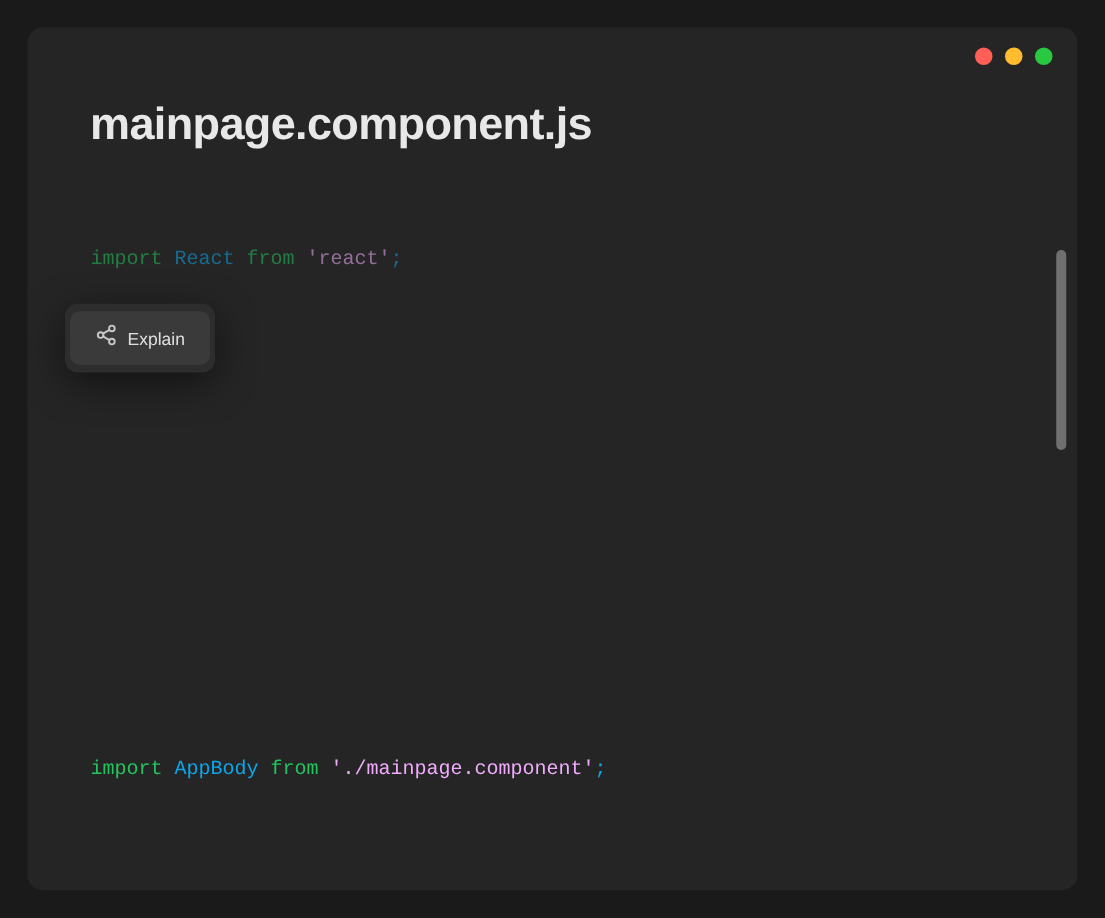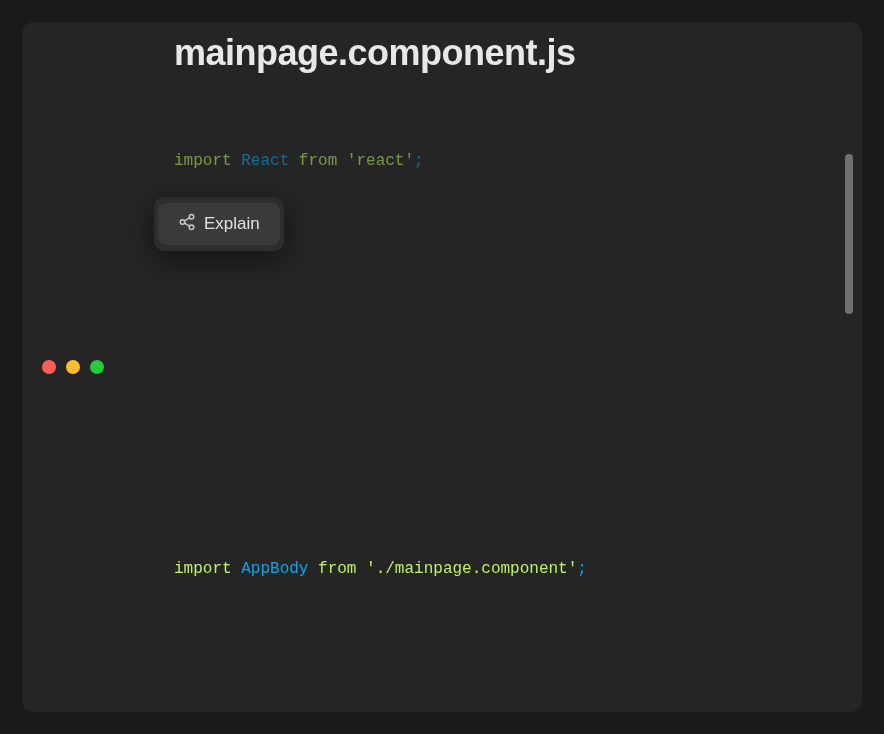--- a/index.html
+++ b/index.html
@@ -15,21 +15,21 @@
     }
 
     .window {
       width: 840px;
       height: 690px;
       background: #252525;
       border-radius: 12px;
       overflow: hidden;
       position: relative;
       display: flex;
-      flex-direction: row;
+      flex-direction: column;
       justify-content: center;
     }
 
     .titlebar {
       display: flex;
       align-items: center;
       justify-content: flex-end;
       padding: 16px 20px;
       flex-shrink: 0;
     }
@@ -115,21 +115,21 @@
     }
 
     .context-btn {
       display: flex;
       align-items: center;
       gap: 8px;
       padding: 10px 20px;
       border-radius: 8px;
       cursor: pointer;
       color: #e0e0e0;
-      font-size: 17px;
+      font-size: 14px;
       font-weight: 500;
       background: transparent;
       border: none;
       white-space: nowrap;
       transition: background 0.15s;
     }
 
     .context-btn.active {
       background: #3a3a3a;
     }
@@ -146,22 +146,22 @@
       line-height: 1.7;
       white-space: pre;
     }
 
     .line {
       display: block;
       min-height: 1.7em;
     }
 
     
-    .kw { color: #bef264; }     
-    .str { color: #bef264; font-family: Liberation Mono, monospace; }    
+    .kw { color: #22c55e; }     
+    .str { color: #f0abfc; font-family: Liberation Mono, monospace; }    
     .plain { color: #0ea5e9; }
 
     .blurred-line {
       opacity: 0.55;
     }
 
   </style>
 </head>
 <body>
 

